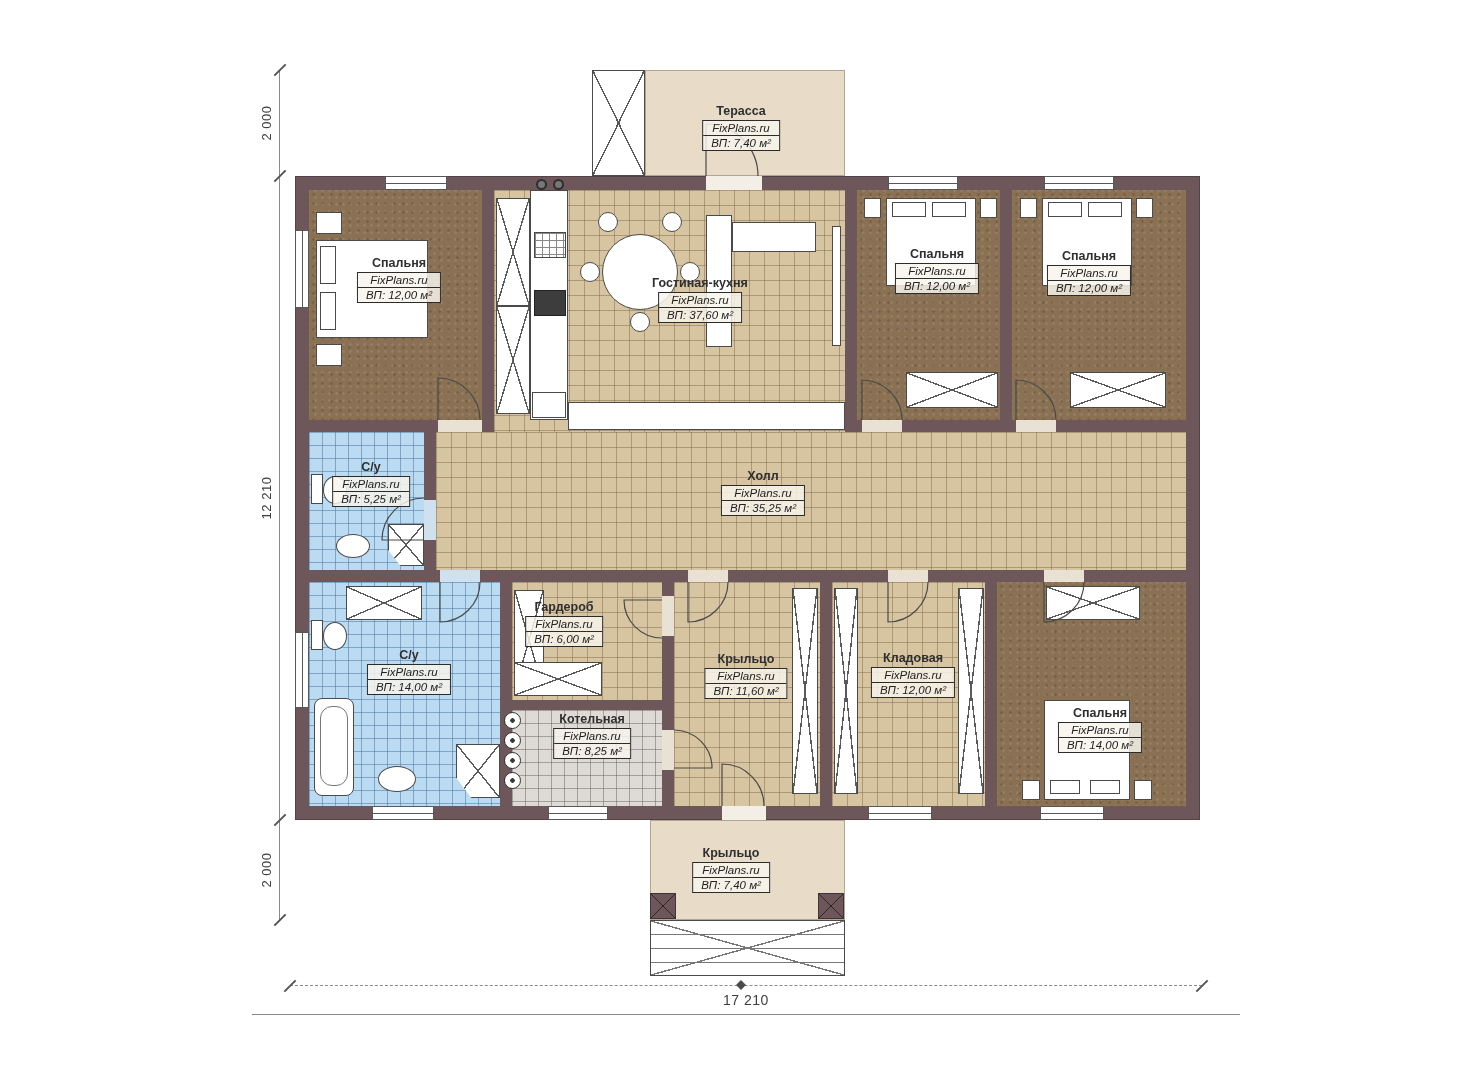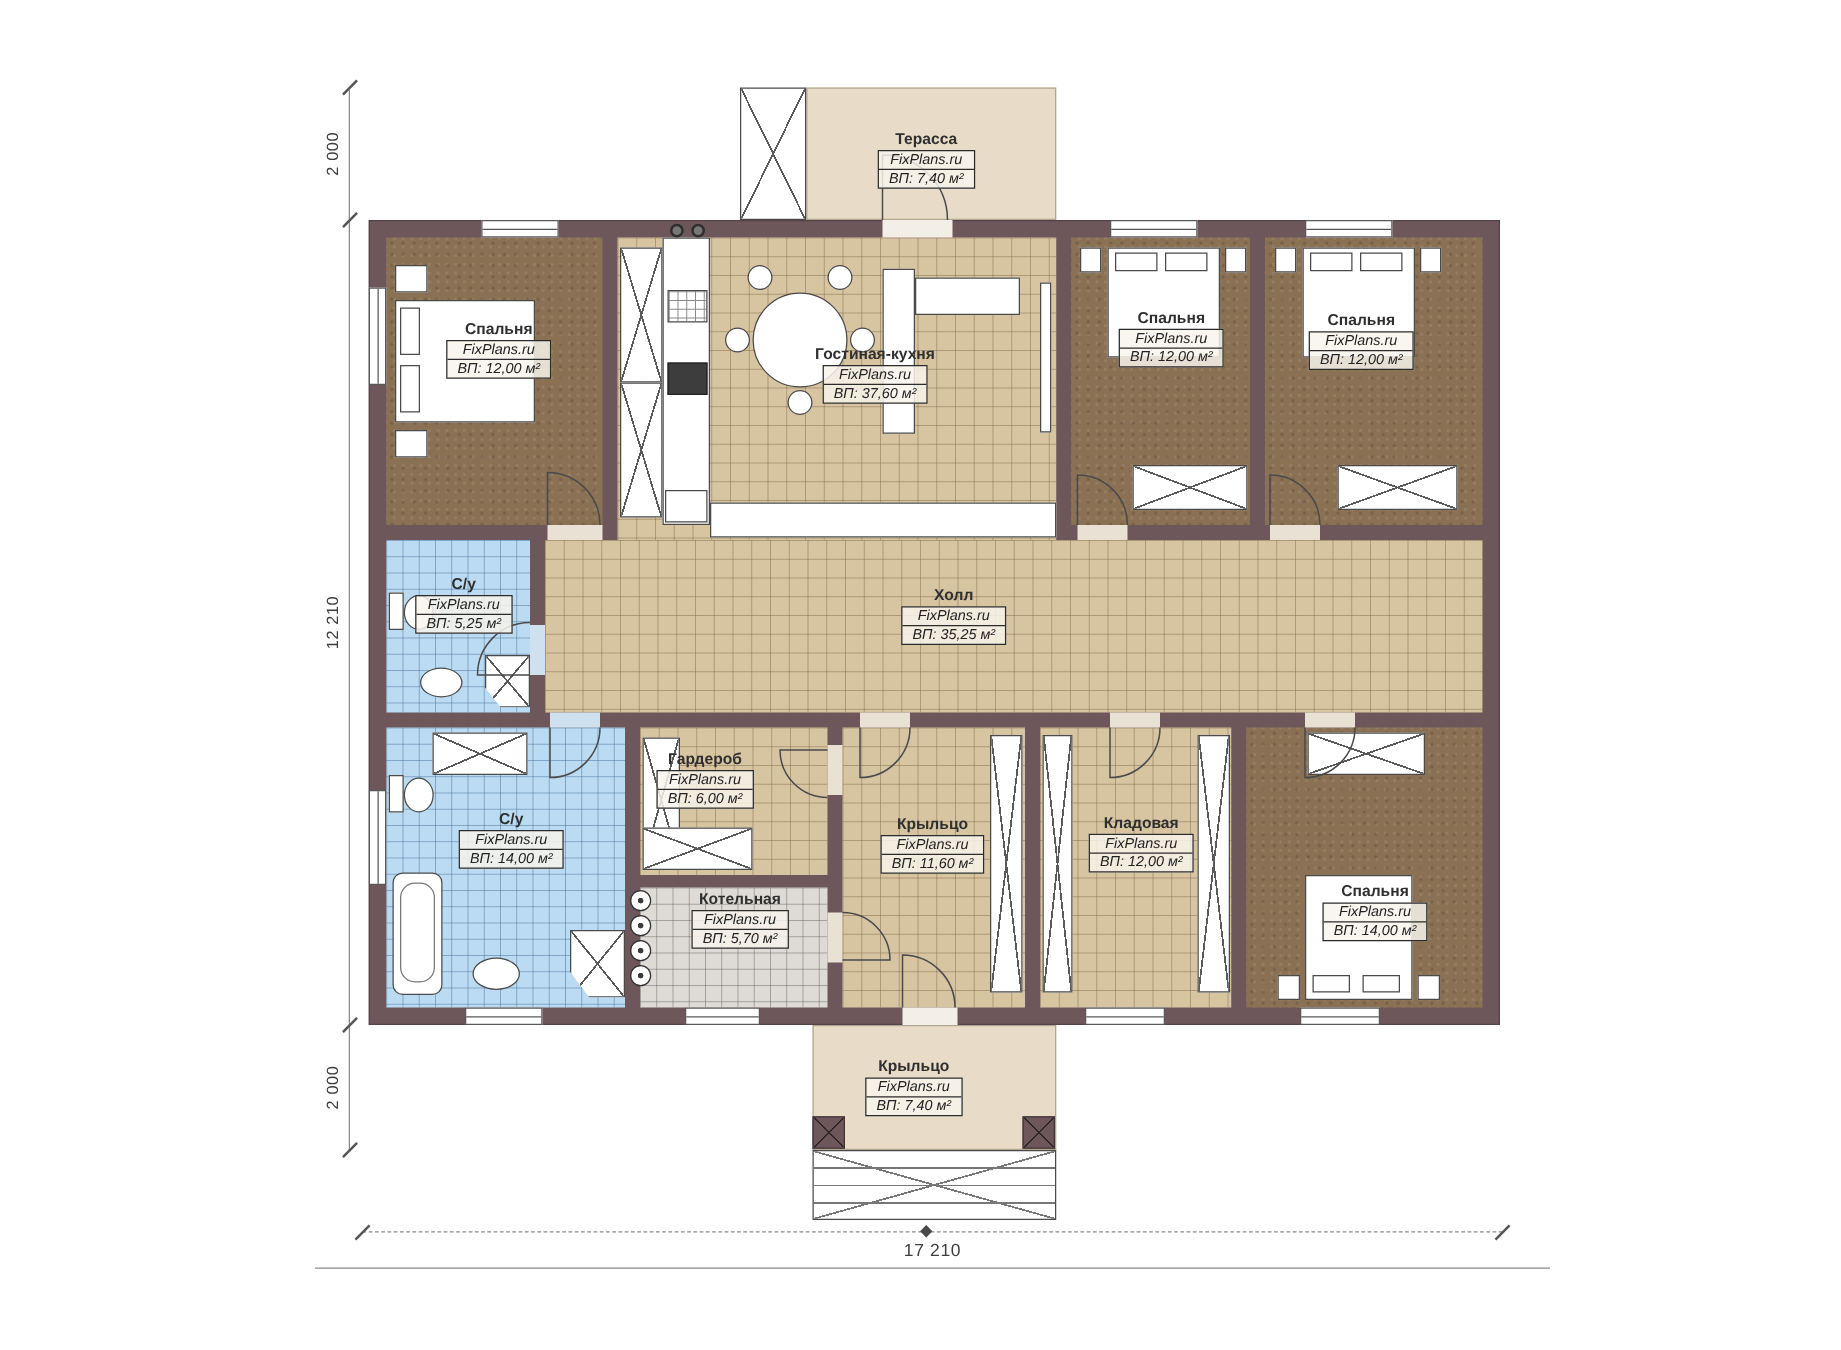--- a/index.html
+++ b/index.html
@@ -284,21 +284,21 @@
     <div class="rname">Кладовая</div>
     <div class="rbox">
         <div class="cell">FixPlans.ru</div>
         <div class="cell">ВП: 12,00 м²</div>
       </div>
   </div>
   <div class="rlabel" style="left:592px;top:712px">
     <div class="rname">Котельная</div>
     <div class="rbox">
         <div class="cell">FixPlans.ru</div>
-        <div class="cell">ВП: 5,70 м²</div>
+        <div class="cell">ВП: 8,25 м²</div>
       </div>
   </div>
   <div class="rlabel" style="left:1100px;top:706px">
     <div class="rname">Спальня</div>
     <div class="rbox">
         <div class="cell">FixPlans.ru</div>
         <div class="cell">ВП: 14,00 м²</div>
       </div>
   </div>
   <div class="rlabel" style="left:731px;top:846px">

